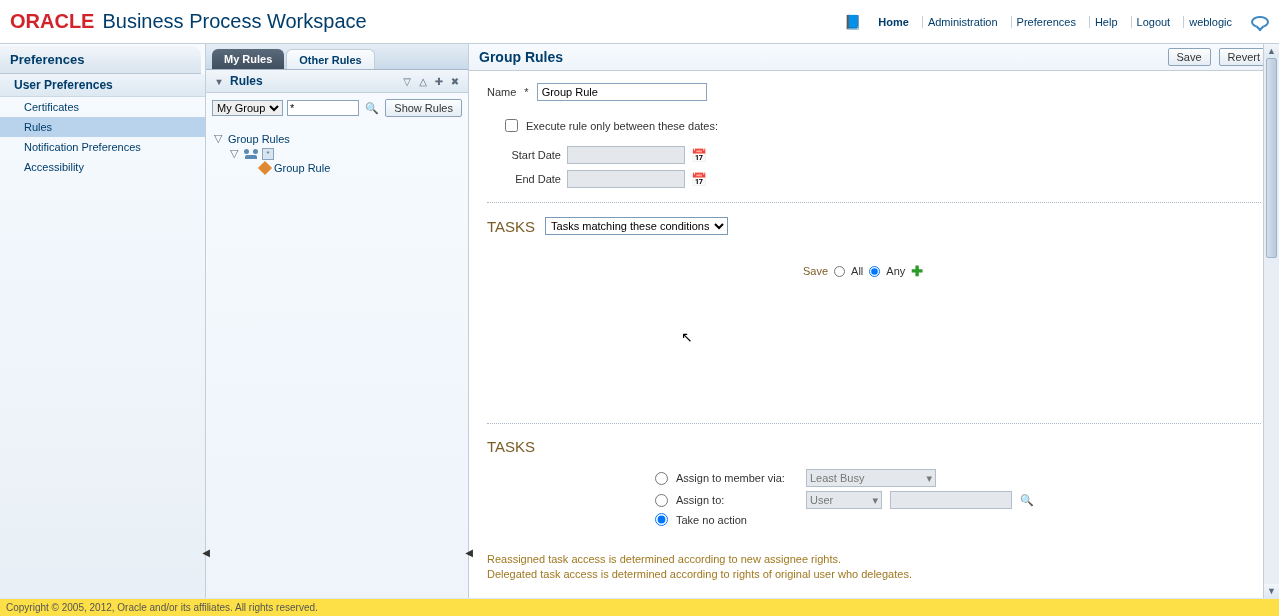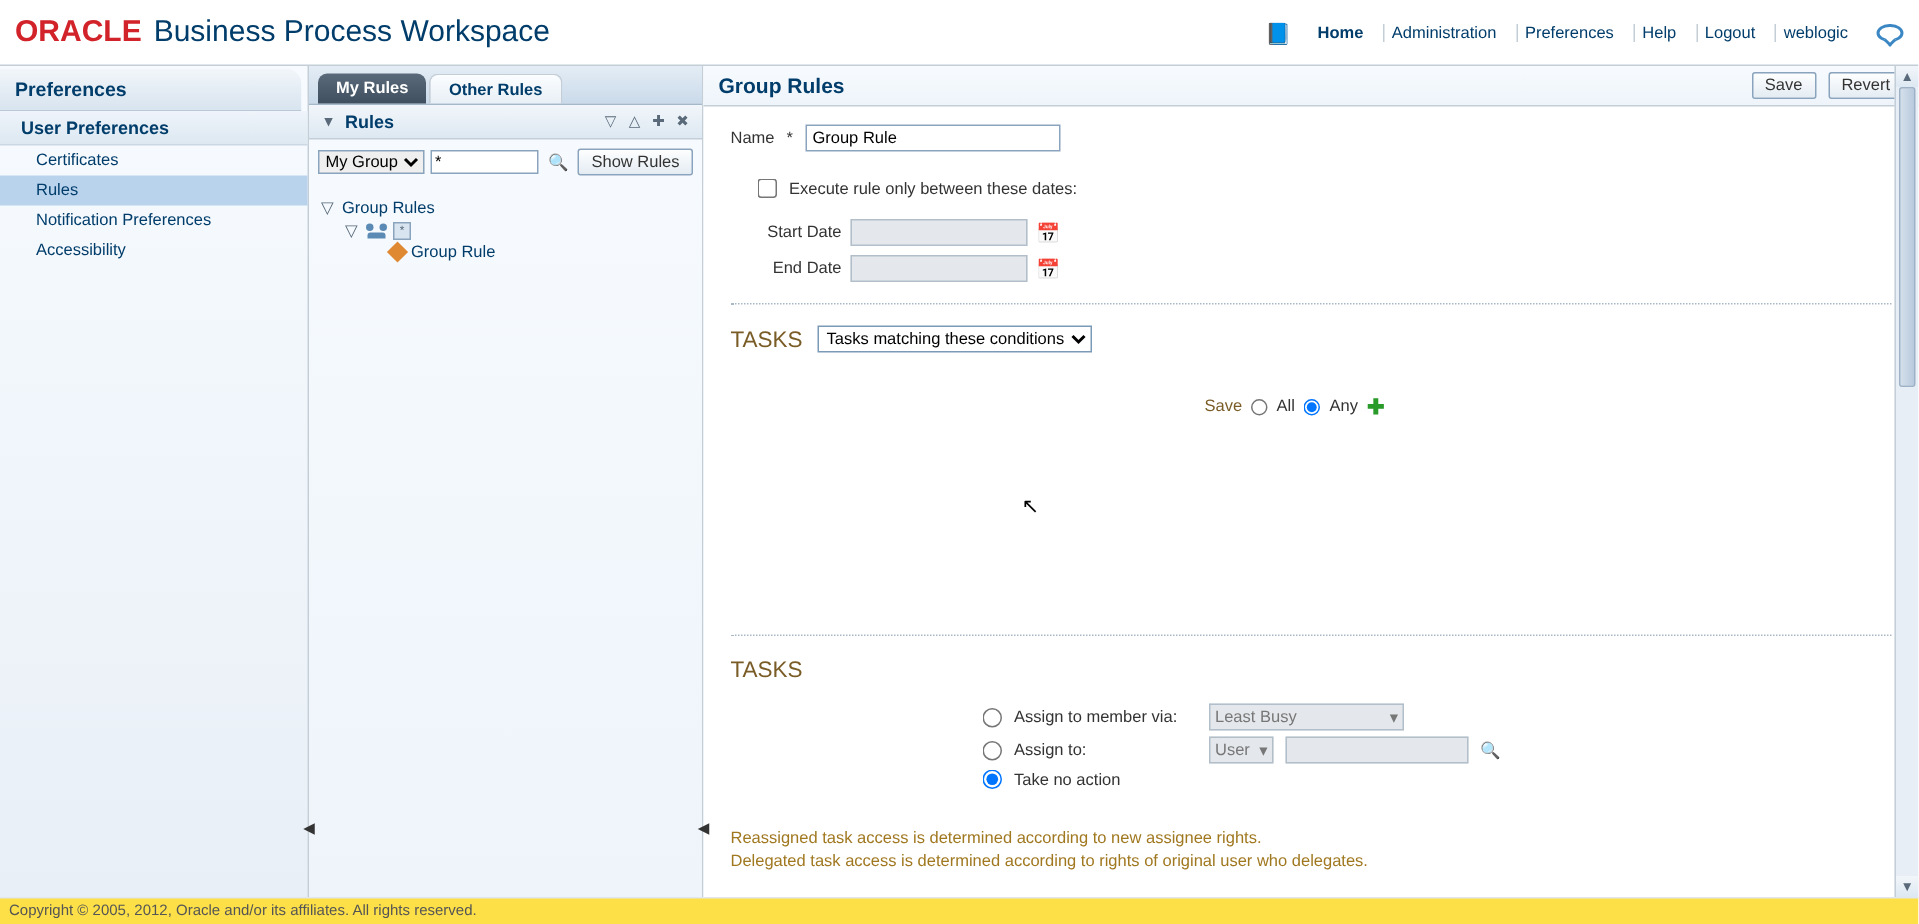--- a/index.html
+++ b/index.html
@@ -72,21 +72,21 @@
 .section-label { color:#7a5c26; font-size:15px; letter-spacing:0; font-weight:normal;}
 .select-box { border:1px solid #7a9ab8; font-size:11px; padding:1px; background:#fff;}
 .match-row { display:flex; align-items:center; gap:6px; margin-top:28px; margin-left:316px;}
 .match-row .match-label { color:#7a5c26;}
 .radio-sm { width:11px; height:11px;}
 .plus-icon { color:#2a9b2a; font-size:14px; font-weight:bold; cursor:pointer;}
 .action-section { margin-top:12px;}
 .action-options { margin-left:168px; margin-top:14px;}
 .action-opt { display:flex; align-items:center; gap:8px; margin-bottom:4px;}
 .grey-select { border:1px solid #b2bfca; background:#e4e8ec; color:#777; font-size:11px; width:130px; height:18px; padding:0 3px; display:flex; align-items:center; justify-content:space-between;}
-.grey-select.narrow { width:43px;}
+.grey-select.narrow { width:76px;}
 .grey-text { border:1px solid #b2bfca; background:#e4e8ec; width:122px; height:18px;}
 .info-text { color:#a07820; font-size:11px; margin-top:26px; line-height:1.4;}
 .scroll-track { position:absolute; right:0; top:0; bottom:0; width:16px; background:#e8eef5; border-left:1px solid #c4ced7;}
 .scroll-thumb { position:absolute; left:2px; right:2px; top:14px; height:200px; background: linear-gradient(90deg,#d4dfea,#b9cade); border:1px solid #9db2c6; border-radius:2px;}
 .scroll-arrow { position:absolute; left:0; right:0; height:14px; background:linear-gradient(#f2f6fa,#dde8f2); display:flex; align-items:center; justify-content:center; color:#5a6a7a; font-size:9px;}
 .scroll-arrow.up { top:0;} .scroll-arrow.down { bottom:0;}
 
 .splitter { position:absolute; width:6px; top:0; bottom:0; display:flex; align-items:flex-end; justify-content:center; cursor:col-resize;}
 .splitter .handle { color:#333; font-size:10px; margin-bottom:40px;}
 .splitter.s1 { left:203px;}

